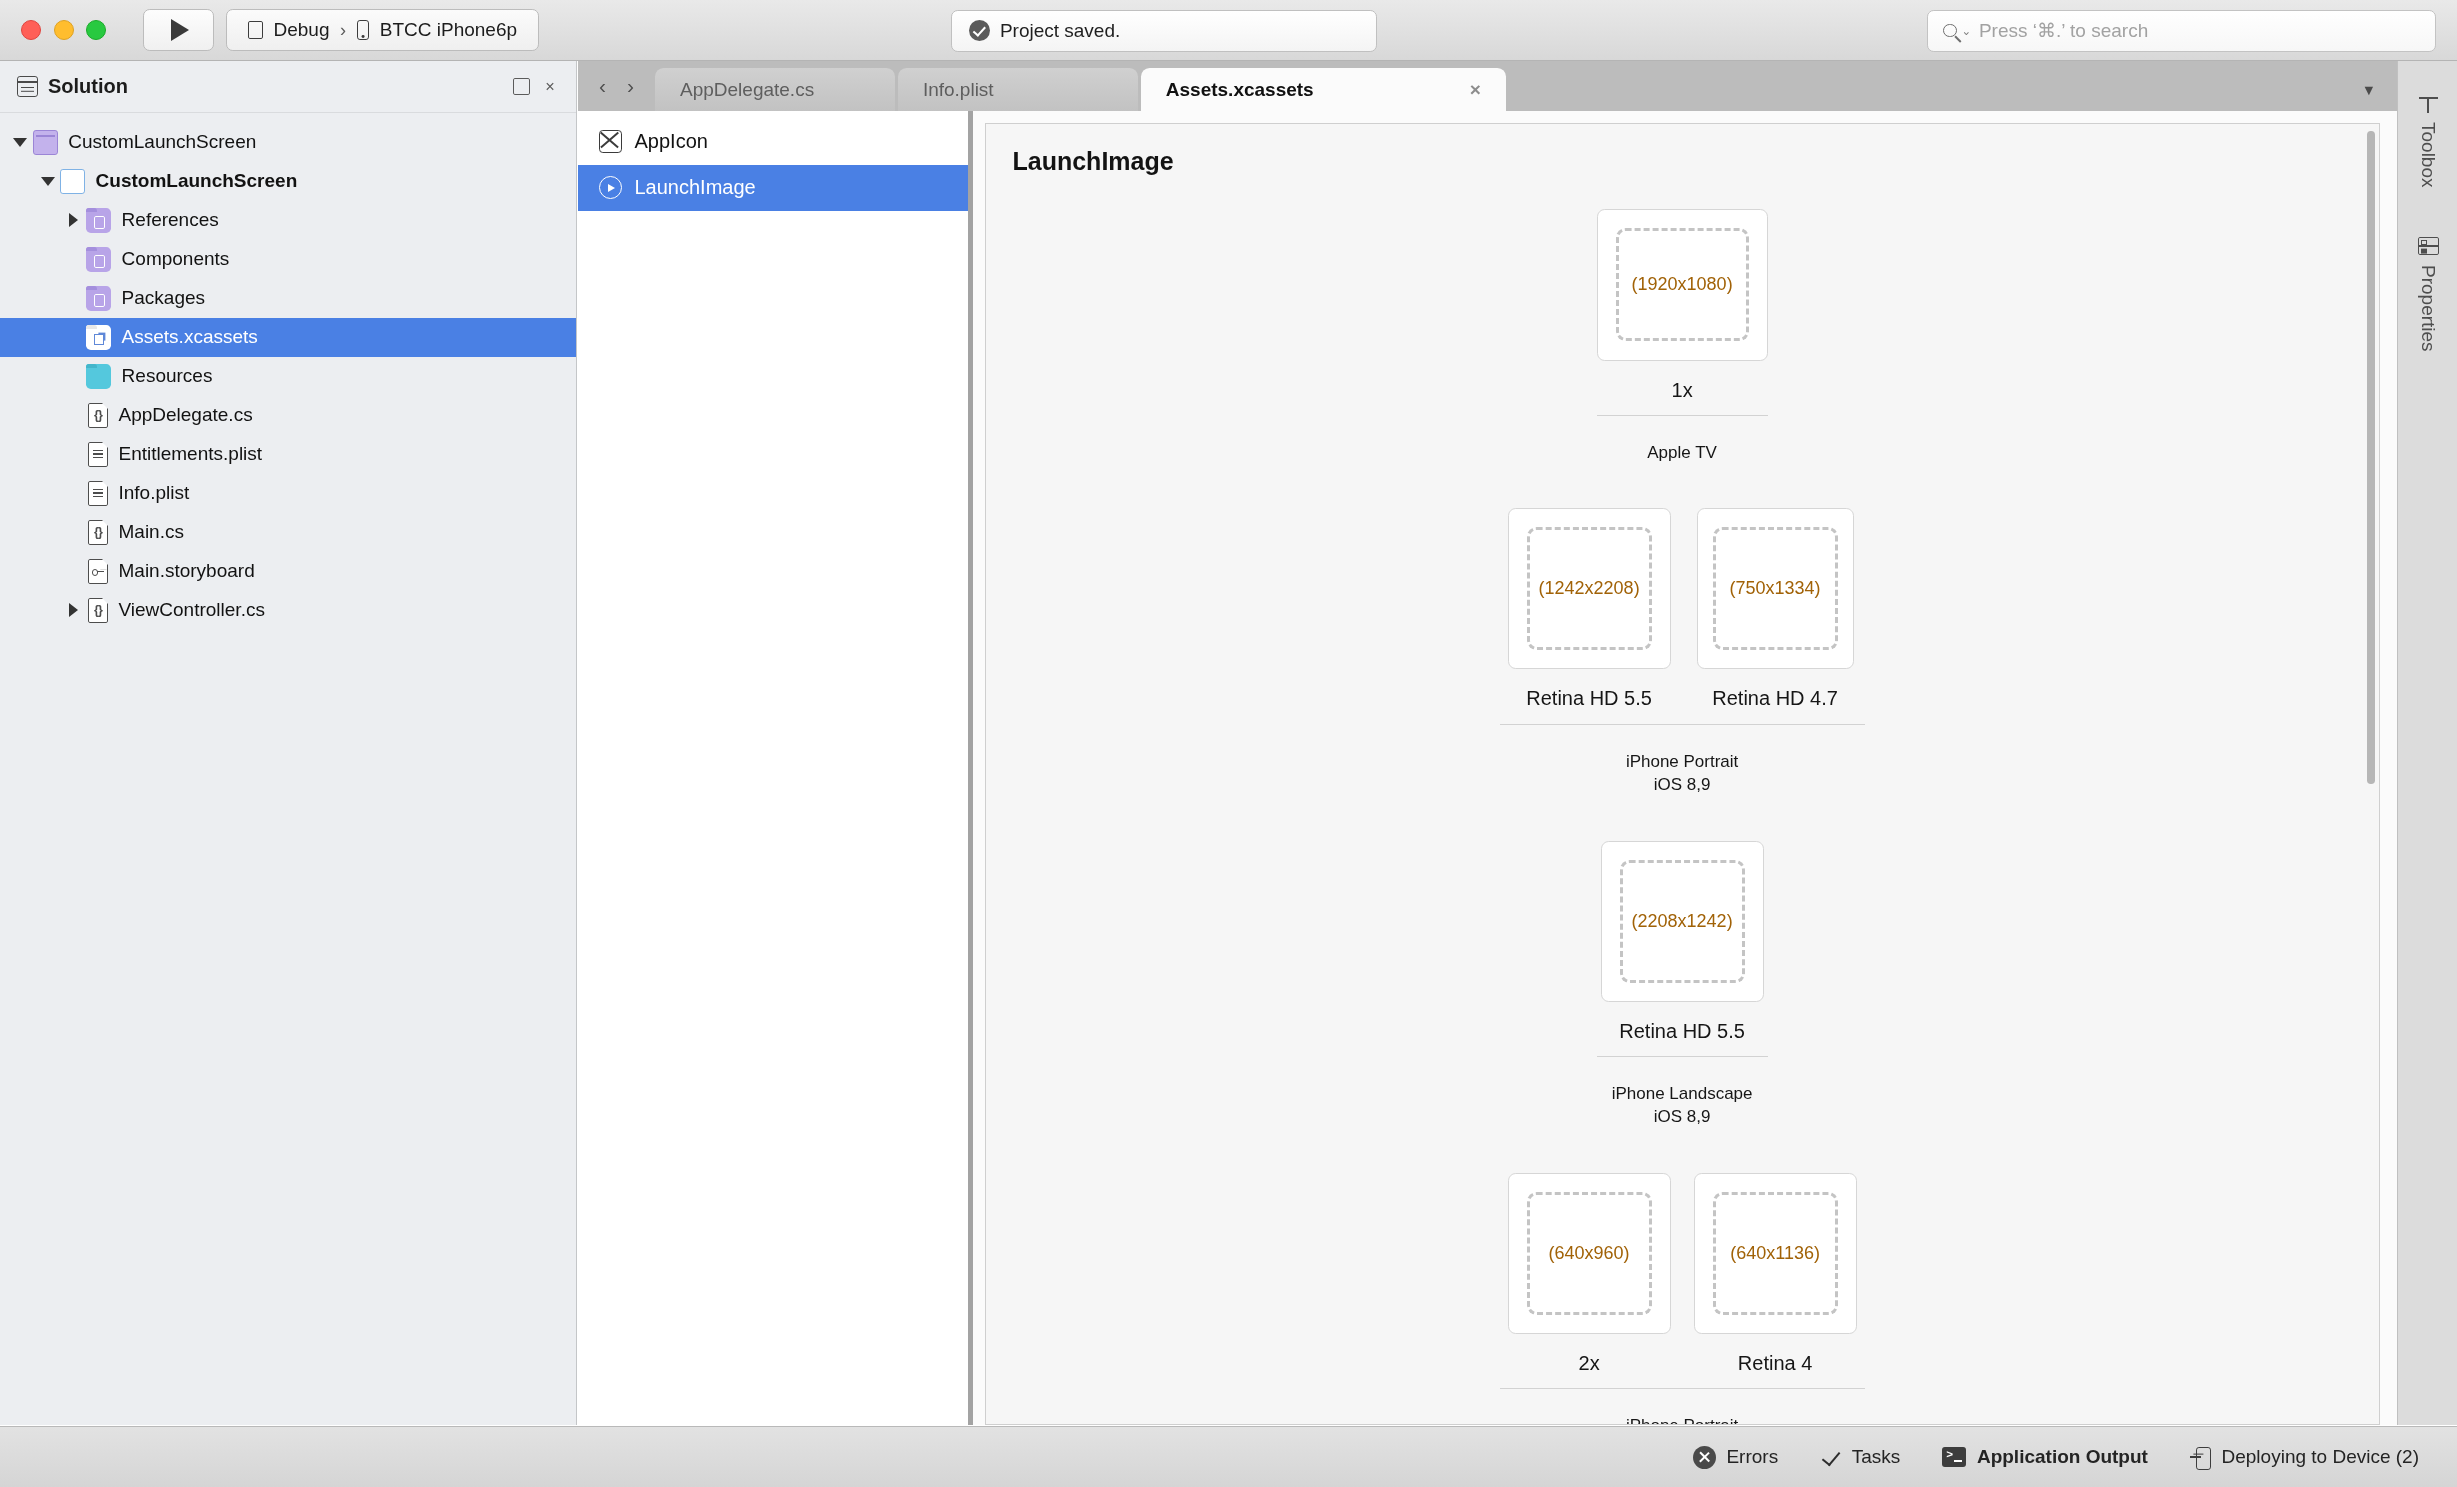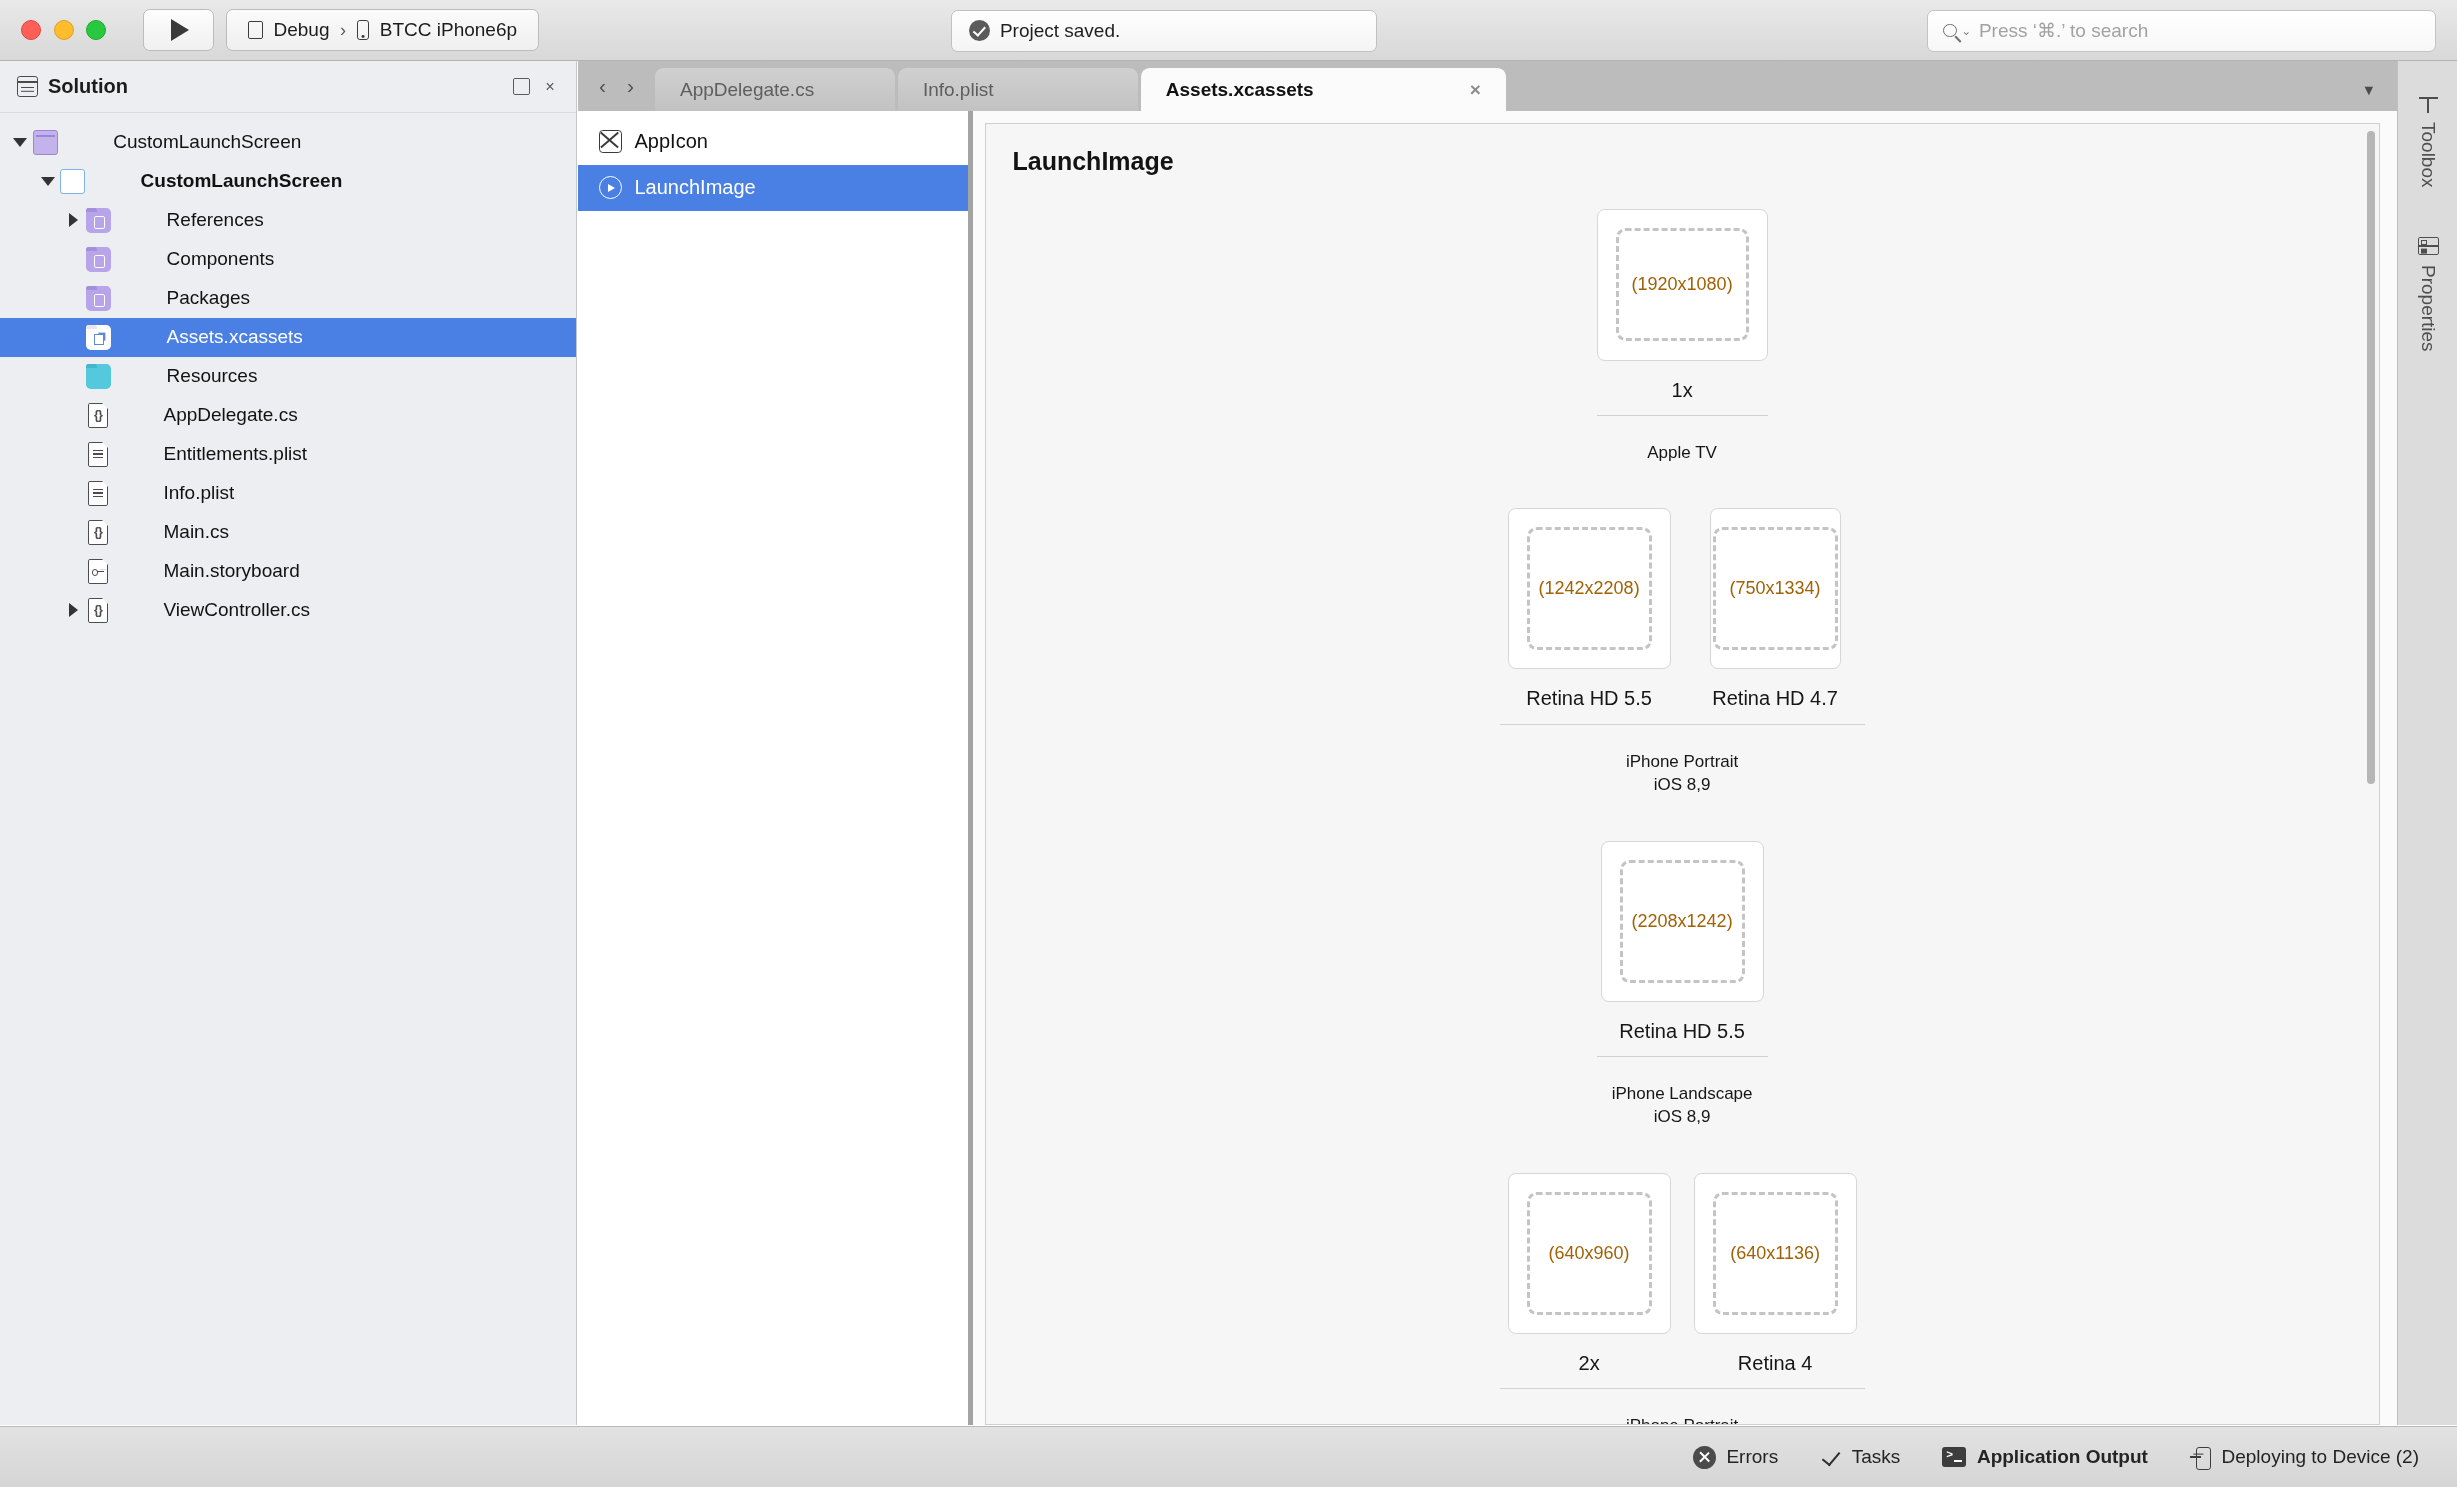--- a/index.html
+++ b/index.html
@@ -137,21 +137,21 @@
   }
   .pad-btn.dock { border: 1.9px solid #5b5b5b; border-radius: 1.9px; }
 
   .tree { padding-top: 9.6px; font-size: 19px; color: #121212; }
   .row {
     height: 39px; display: flex; align-items: center;
     padding-right: 9.6px;
   }
   .row.selected { background: #4a80e4; }
   .row.selected .row-label { color: #ffffff; }
-  .row-label { white-space: nowrap; margin-left: 45px; }
+  .row-label { white-space: nowrap; }
   .row-label.bold { font-weight: bold; }
 
   .twisty {
     width: 25px; flex: none; display: flex;
     align-items: center; justify-content: center;
   }
   .tri-down {
     width: 0; height: 0;
     border-left: 7.7px solid transparent;
     border-right: 7.7px solid transparent;
@@ -675,21 +675,21 @@
             <div class="group-row">
               <div class="slot">
                 <div class="slot-well" style="width: 163px; height: 161px;">
                   <div class="slot-dash" style="width: 125px; height: 123px;">
                     <span class="slot-dim">(1242x2208)</span>
                   </div>
                 </div>
                 <div class="slot-scale" style="width: 163px;">Retina HD 5.5</div>
               </div>
               <div class="slot">
-                <div class="slot-well" style="width: 131px; height: 161px;">
+                <div class="slot-well" style="width: 157px; height: 161px;">
                   <div class="slot-dash" style="width: 125px; height: 123px;">
                     <span class="slot-dim">(750x1334)</span>
                   </div>
                 </div>
                 <div class="slot-scale" style="width: 163px;">Retina HD 4.7</div>
               </div>
             </div>
             <div class="group-divider" style="width: 365px;"></div>
             <div class="group-caption">
               <span class="caption-sub">iPhone Portrait</span>

